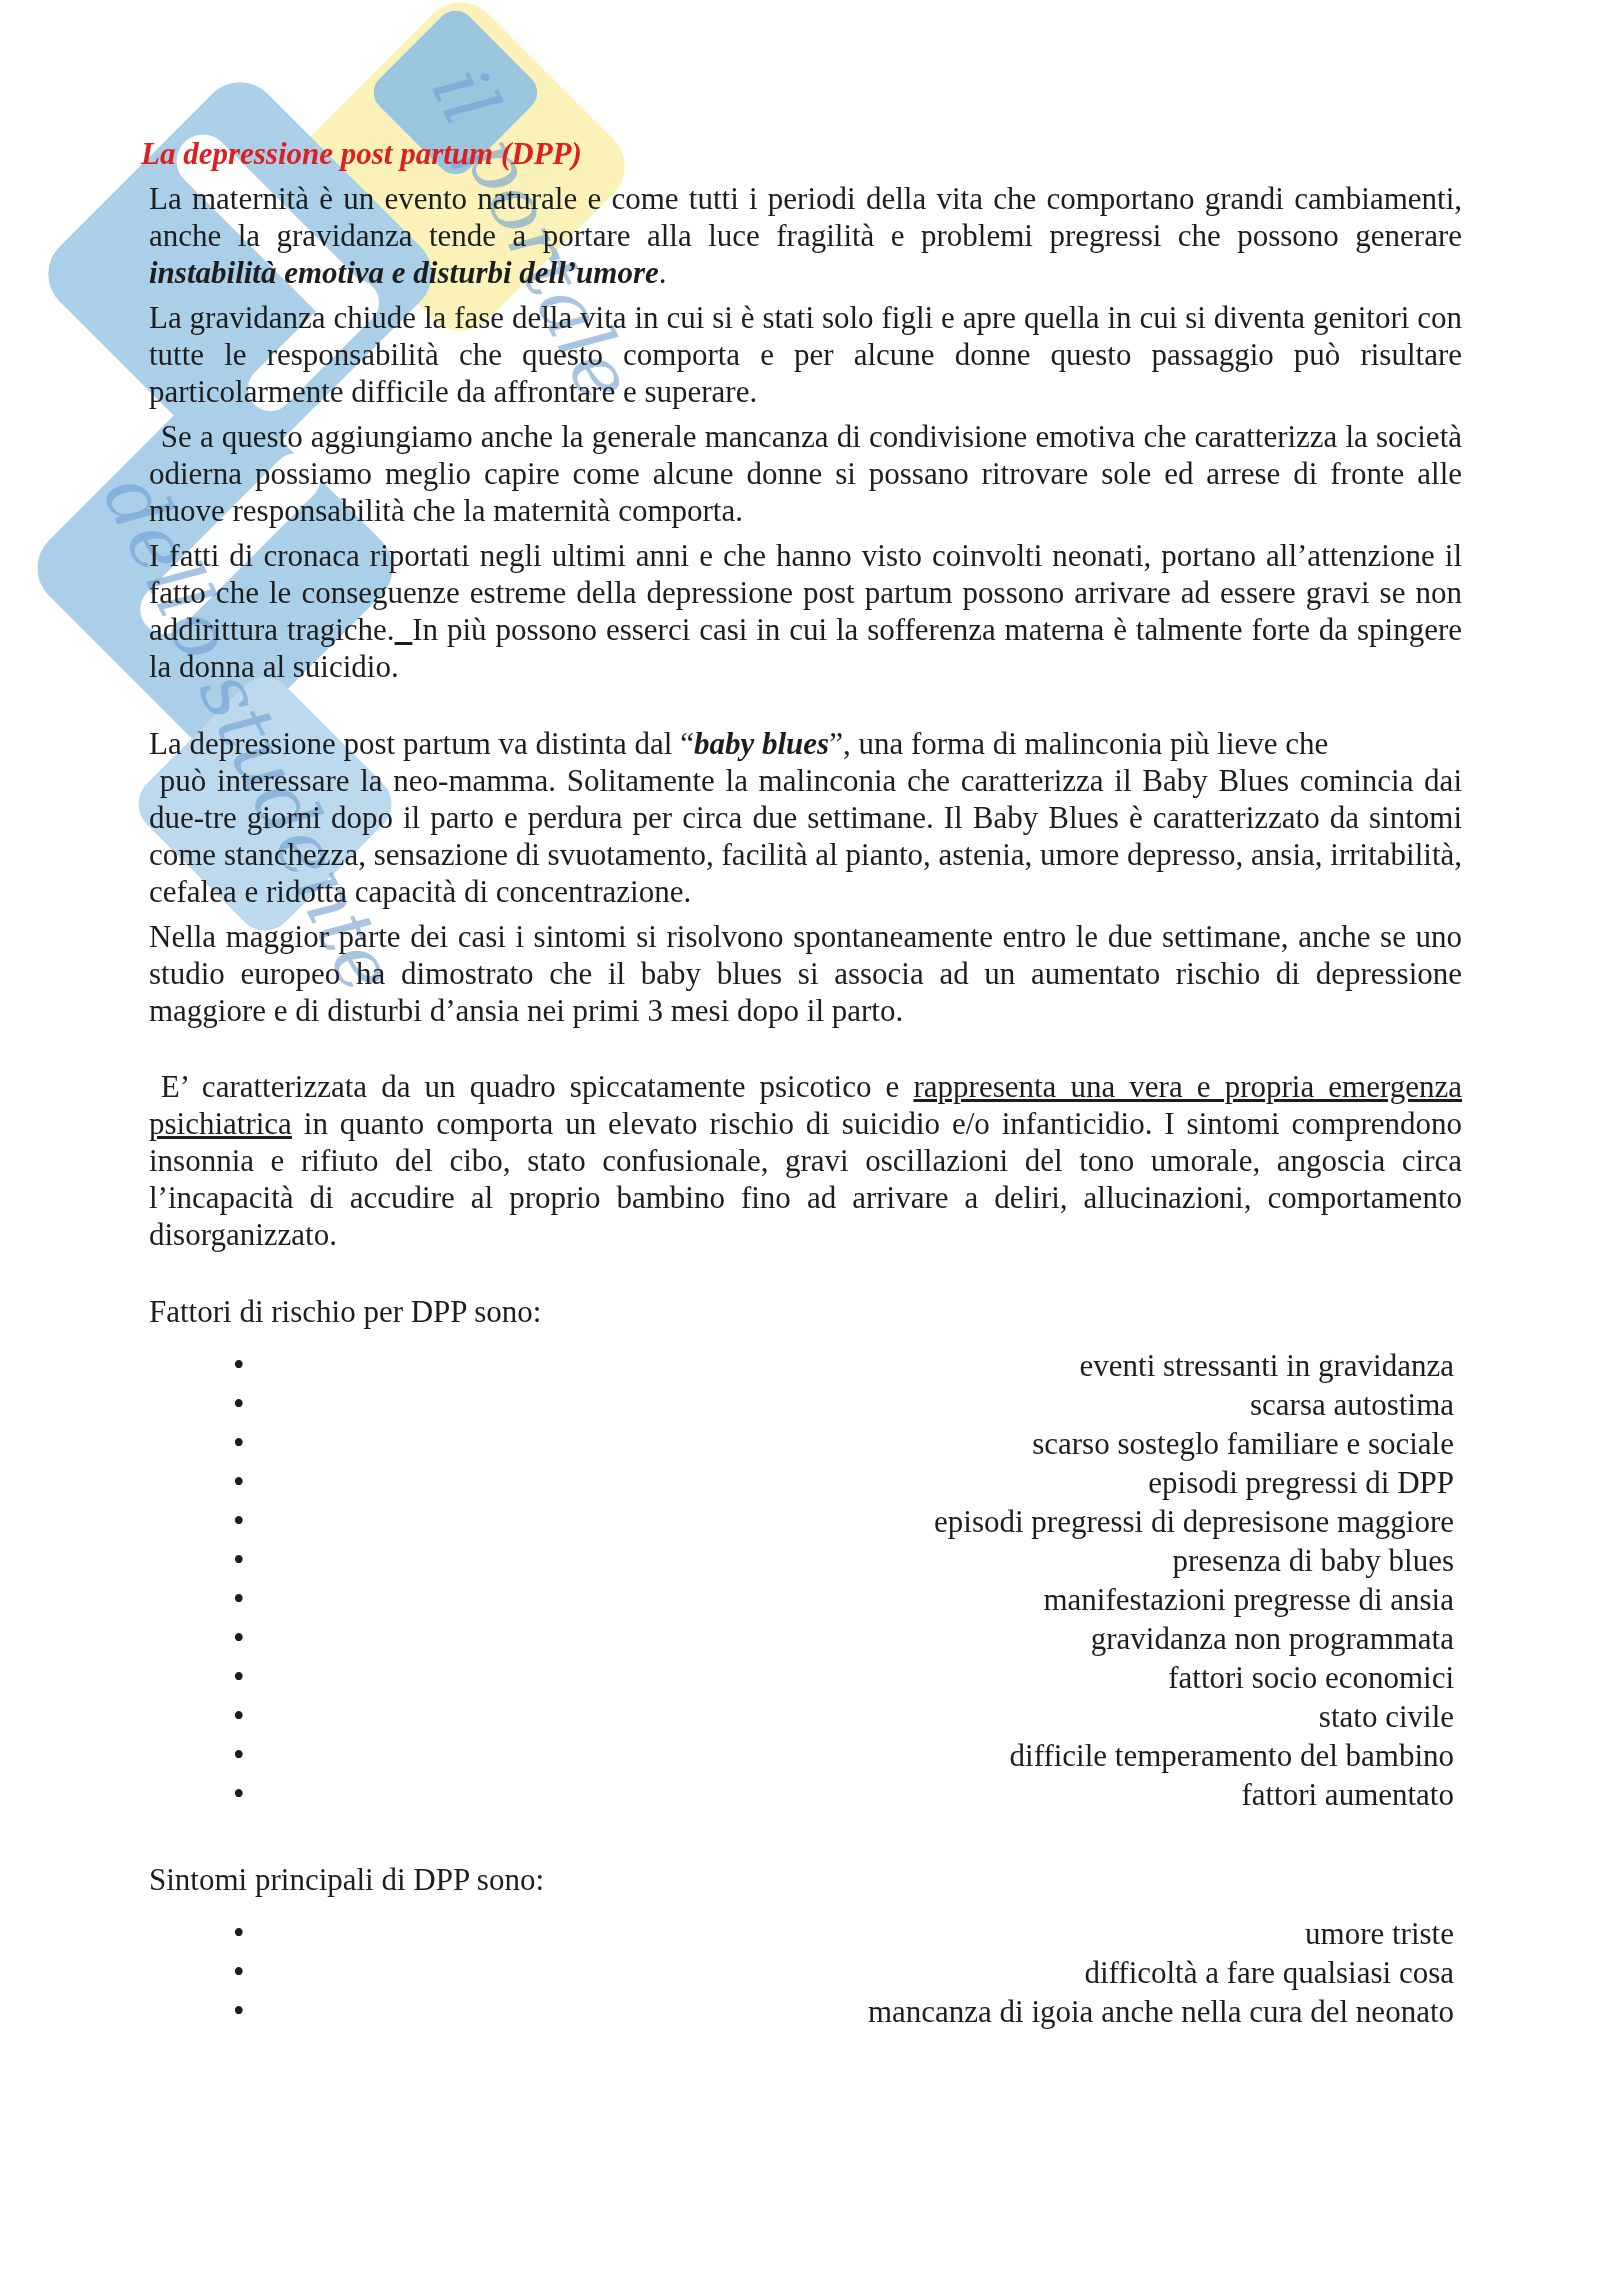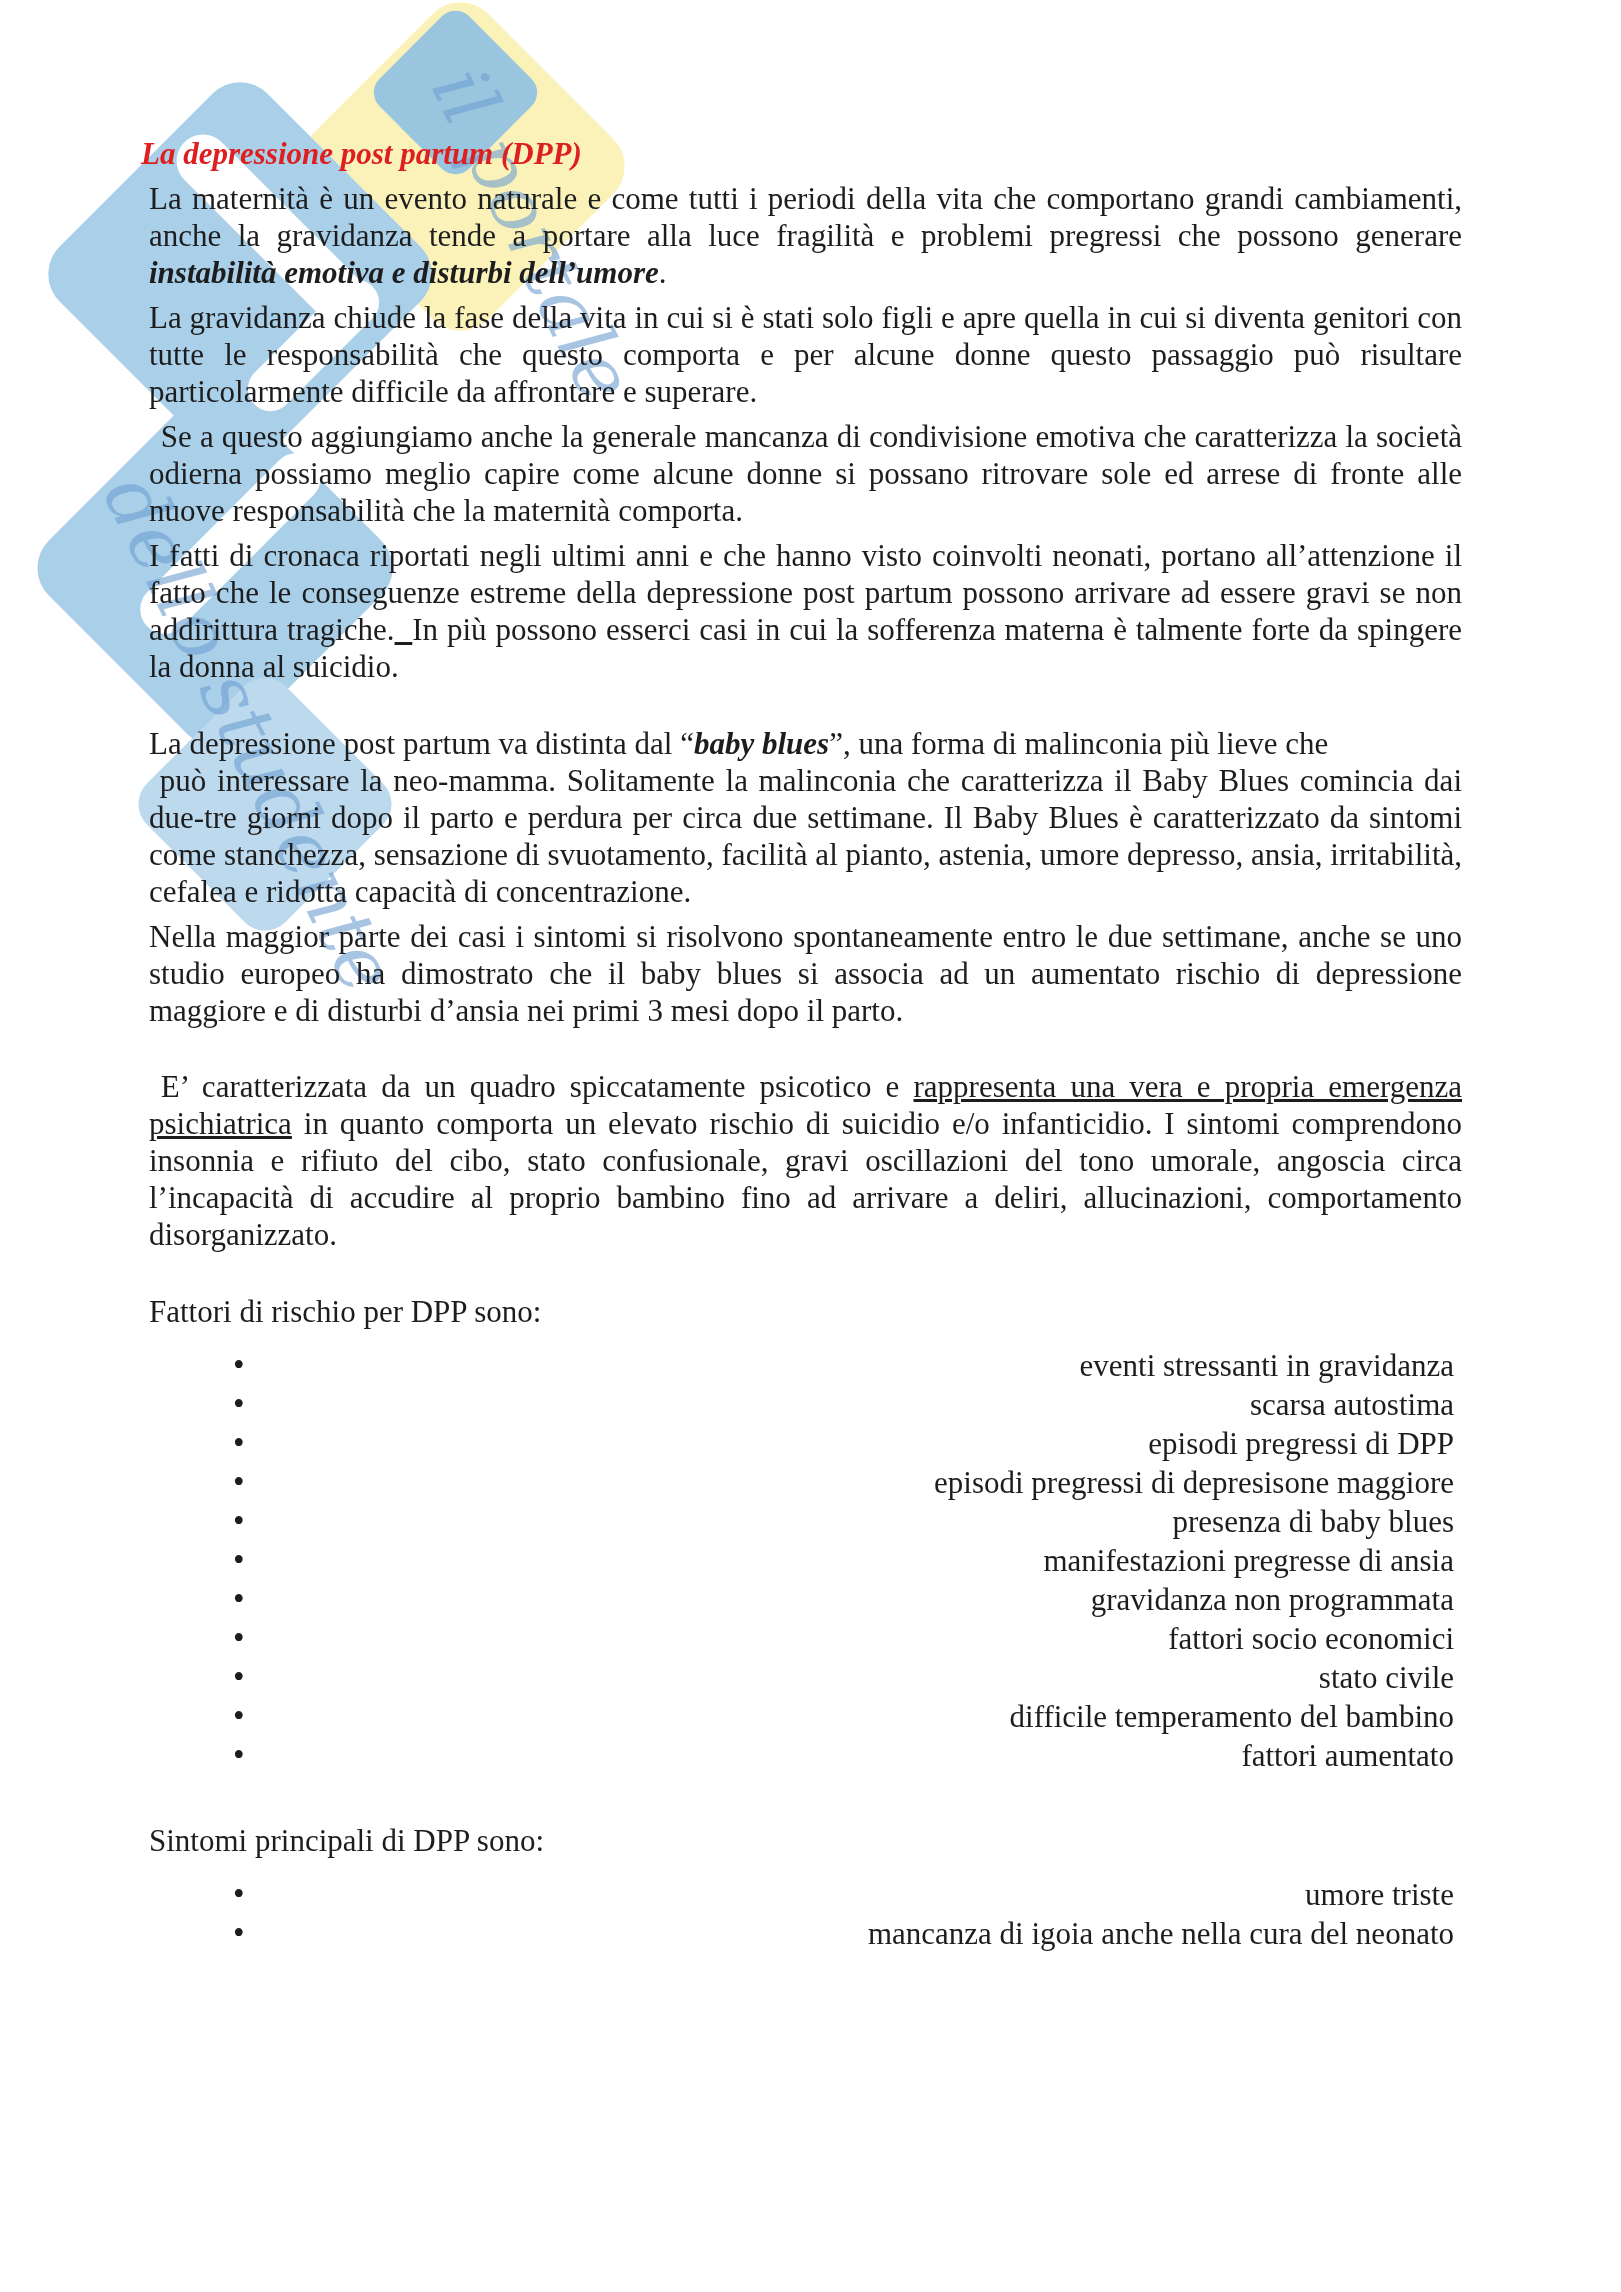--- a/index.html
+++ b/index.html
@@ -124,32 +124,34 @@
       <div class="spacer"></div>
       <div class="para"><span>La depressione post partum va distinta dal “</span><span class="seg-bolditalic">baby blues</span><span>”, una forma di malinconia più lieve che</span><br><span>&nbsp;può interessare la neo-mamma. Solitamente la malinconia che caratterizza il Baby Blues comincia dai due-tre giorni dopo il parto e perdura per circa due settimane. Il Baby Blues è caratterizzato da sintomi come stanchezza, sensazione di svuotamento, facilità al pianto, astenia, umore depresso, ansia, irritabilità, cefalea e ridotta capacità di concentrazione.</span></div>
       <div class="para"><span>Nella maggior parte dei casi i sintomi si risolvono spontaneamente entro le due settimane, anche se uno studio europeo ha dimostrato che il baby blues si associa ad un aumentato rischio di depressione maggiore e di disturbi d’ansia nei primi 3 mesi dopo il parto.</span></div>
       <div class="spacer"></div>
       <div class="para indent"><span>E’ caratterizzata da un quadro spiccatamente psicotico e </span><span class="seg-underline">rappresenta una vera e propria emergenza psichiatrica</span><span> in quanto comporta un elevato rischio di suicidio e/o infanticidio. I sintomi comprendono insonnia e rifiuto del cibo, stato confusionale, gravi oscillazioni del tono umorale, angoscia circa l’incapacità di accudire al proprio bambino fino ad arrivare a deliri, allucinazioni, comportamento disorganizzato.</span></div>
       <div class="spacer"></div>
       <div class="para"><span>Fattori di rischio per DPP sono:</span></div>
       <ul class="bullet-list">
         <li>eventi stressanti in gravidanza</li>
         <li>scarsa autostima</li>
+        <li>scarso sosteglo familiare e sociale</li>
         <li>episodi pregressi di DPP</li>
         <li>episodi pregressi di depresisone maggiore</li>
         <li>presenza di baby blues</li>
         <li>manifestazioni pregresse di ansia</li>
         <li>gravidanza non programmata</li>
         <li>fattori socio economici</li>
         <li>stato civile</li>
         <li>difficile temperamento del bambino</li>
         <li>fattori aumentato</li>
       </ul>
       <div class="spacer"></div>
       <div class="para"><span>Sintomi principali di DPP sono:</span></div>
       <ul class="bullet-list">
         <li>umore triste</li>
+        <li>difficoltà a fare qualsiasi cosa</li>
         <li>mancanza di igoia anche nella cura del neonato</li>
       </ul>
     </div>
 
 </div>
 
 
 </body></html>

